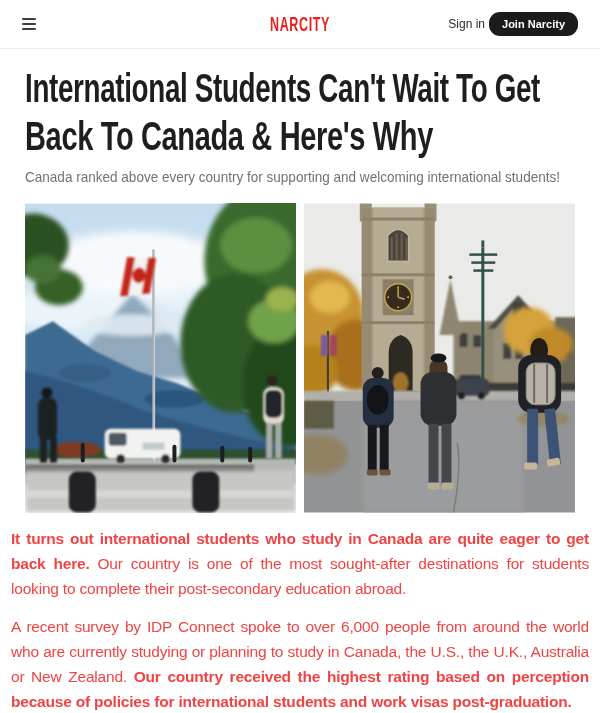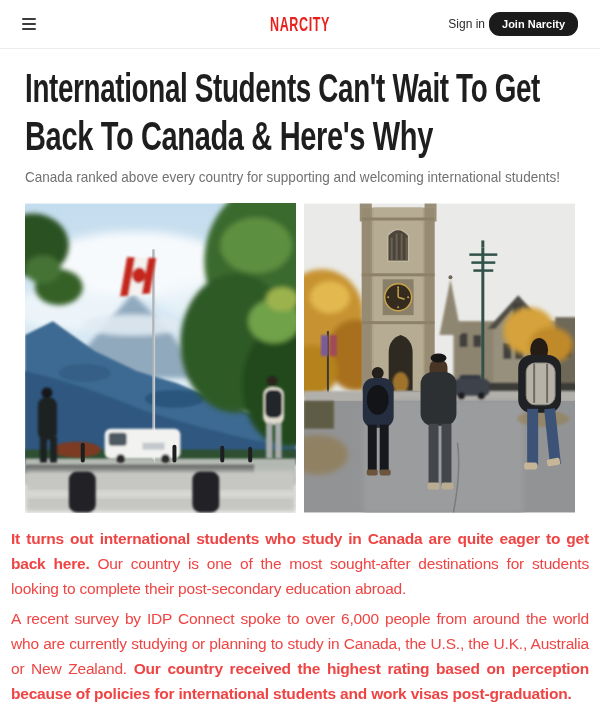--- a/index.html
+++ b/index.html
@@ -44,21 +44,21 @@
   
   .imgrow { display:flex; gap:8px; margin:17px 25px 0; }
   .imgrow svg { display:block; }
   
   .bodycopy { margin:0 11px; }
   .bodycopy p {
     font-size:15.5px; line-height:25px; text-align:justify;
     letter-spacing:-0.2px; color:#ef4444;
   }
   .bodycopy p.p1 { margin-top:13px; }
-  .bodycopy p.p2 { margin-top:5px; }
+  .bodycopy p.p2 { margin-top:13px; }
   .bodycopy strong { font-weight:700; }
 </style>
 </head>
 <body>
 
 <div class="header">
   <button class="hamburger" aria-label="menu">
     <span></span>
       <span></span>
       <span></span>

